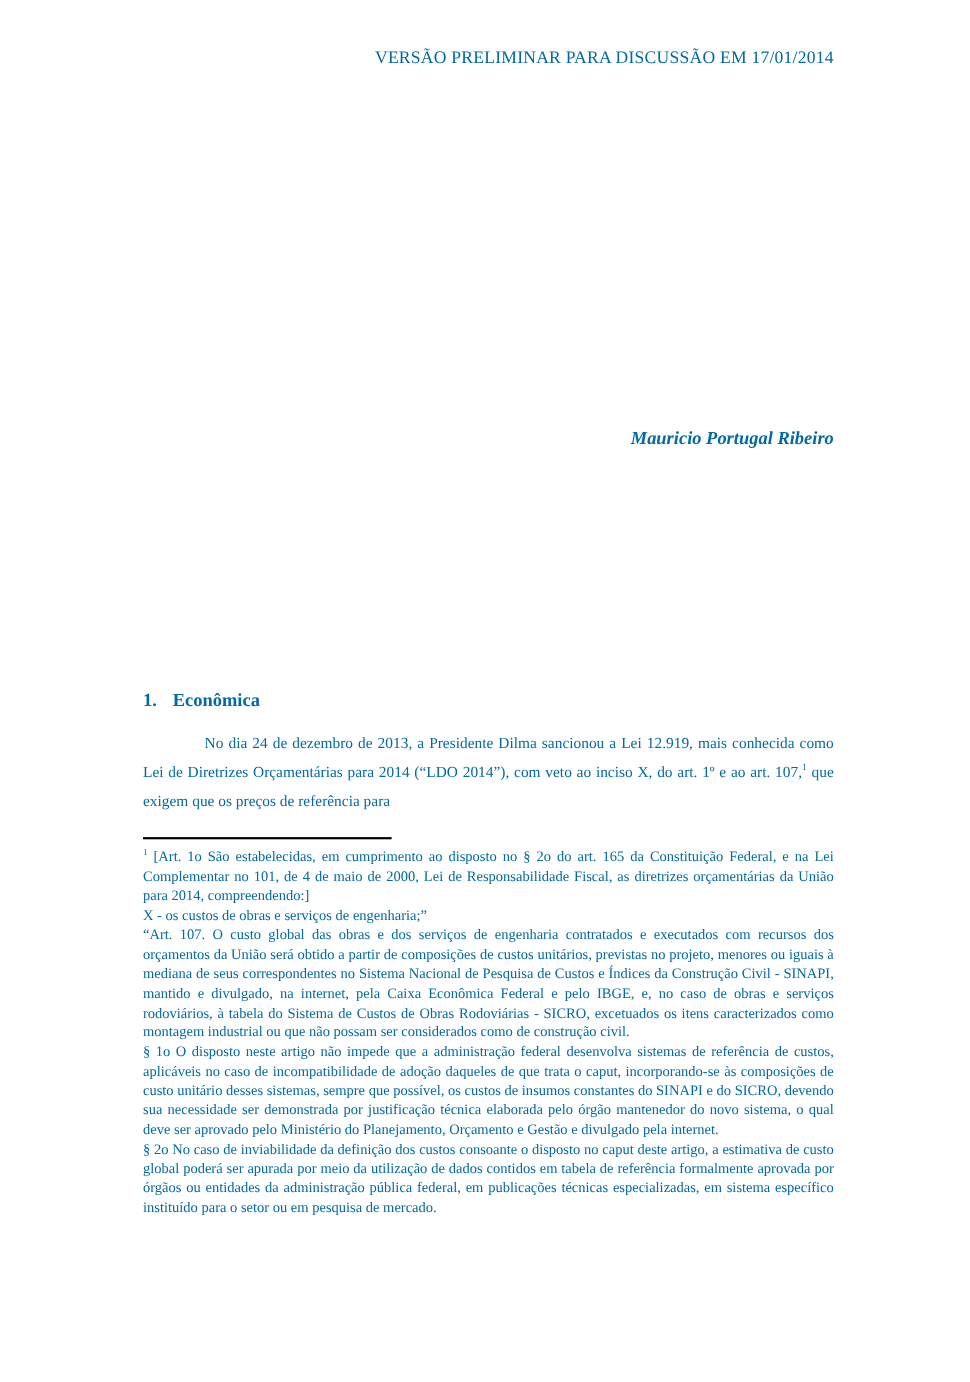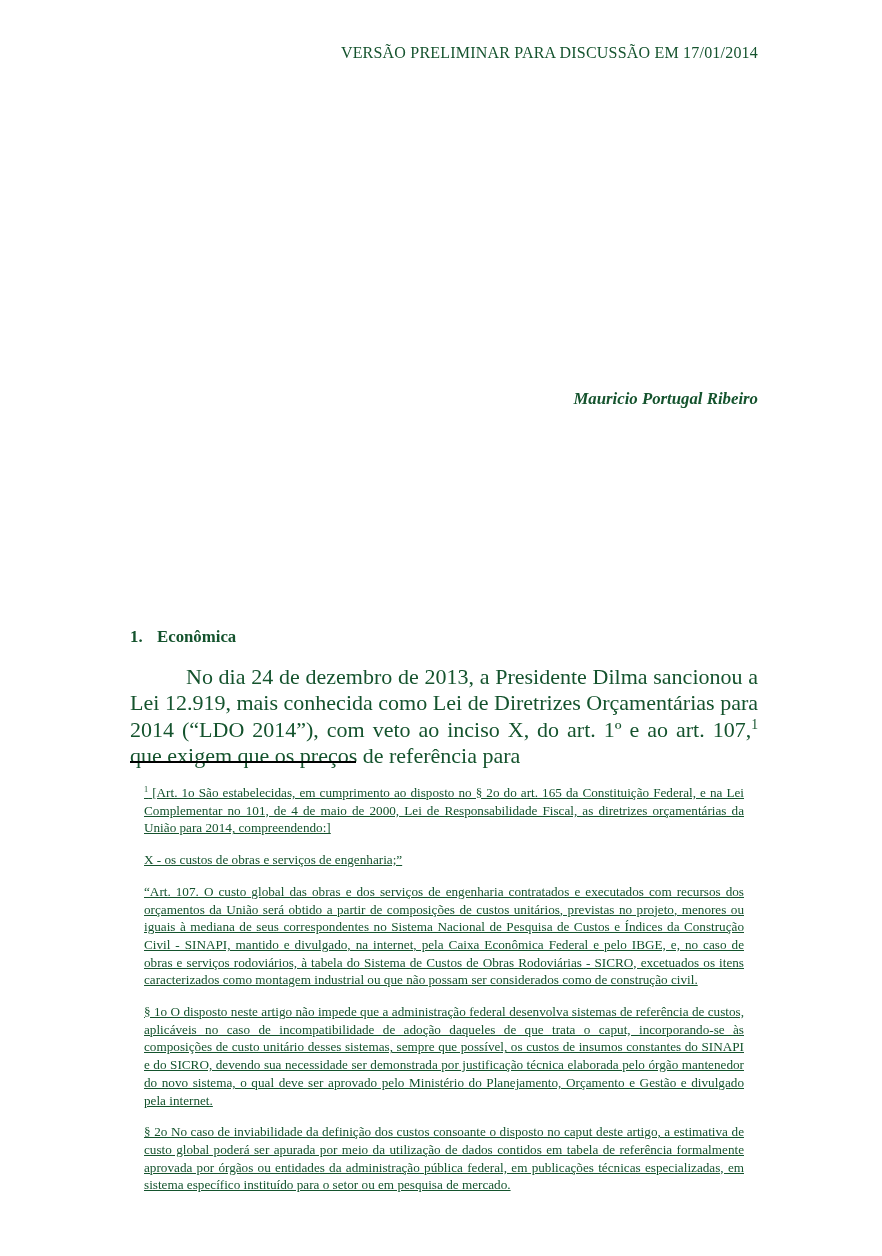--- a/index.html
+++ b/index.html
@@ -6,21 +6,21 @@
     margin: 0;
     padding: 0;
     background: #ffffff;
   }
   .page {
     position: relative;
     width: 882px;
     height: 1256px;
     background: #ffffff;
     font-family: "Liberation Serif", "DejaVu Serif", serif;
-    color: #14532d;
+    color: #0369a1;
     overflow: hidden;
   }
   .doc-header {
     position: absolute;
     top: 44px;
     left: 130px;
     width: 628px;
     text-align: right;
     font-size: 16px;
     letter-spacing: 0.2px;
@@ -57,21 +57,21 @@
   }
   .section-heading .sec-num {
     display: inline-block;
     width: 27px;
   }
   .intro-par {
     position: absolute;
     top: 664px;
     left: 130px;
     width: 628px;
-    font-size: 22px;
+    font-size: 14px;
     line-height: 26.3px;
     text-align: justify;
     text-indent: 56px;
     margin: 0;
     font-family: Liberation Serif, serif;
   }
   sup.fn-ref {
     font-size: 0.62em;
     vertical-align: super;
     line-height: 0;
@@ -88,23 +88,22 @@
   .footnotes {
     position: absolute;
     top: 770px;
     left: 130px;
     width: 628px;
     font-size: 13.2px;
     line-height: 17.7px;
     text-align: justify;
   }
   .footnotes p {
-    margin: 14px;
+    margin: 0;
     padding: 0;
-    text-decoration: underline;
   }
 </style>
 </head>
 <body>
 
 <div class="page">
 
   <div class="doc-header">VERSÃO PRELIMINAR PARA DISCUSSÃO EM 17/01/2014</div>
 
   <div class="doc-title">

